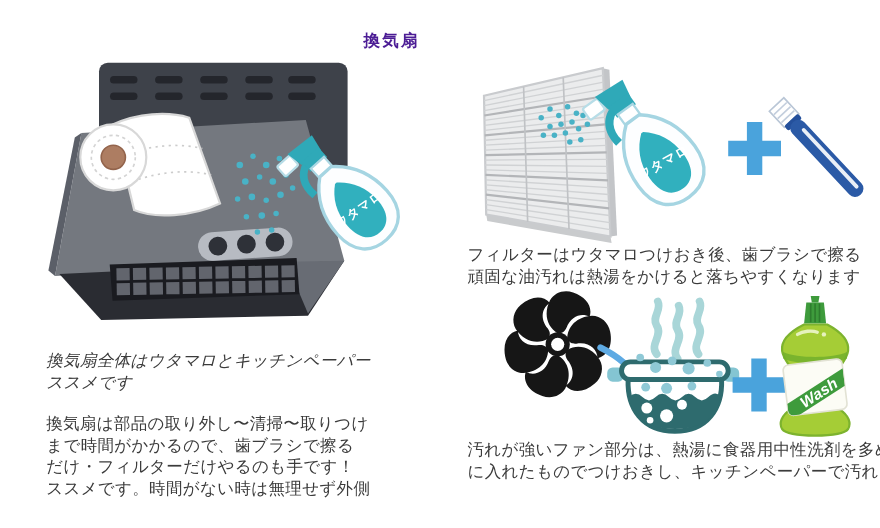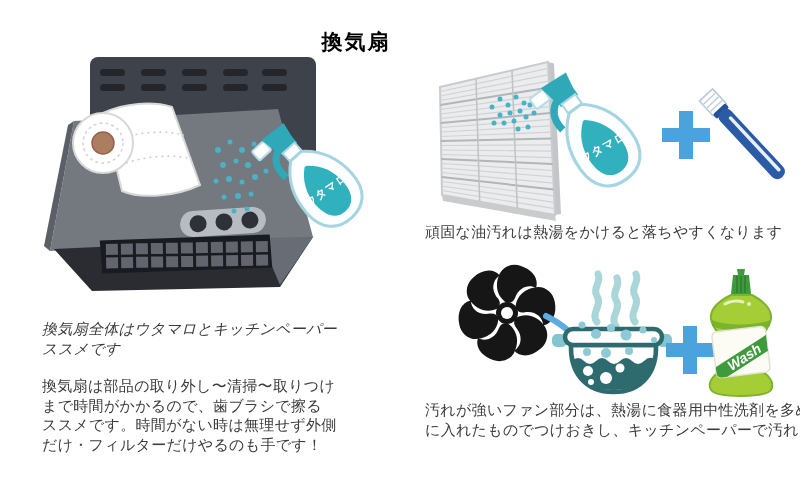--- a/index.html
+++ b/index.html
@@ -1,20 +1,20 @@
 <!DOCTYPE html>
 <html><head>
 <meta charset="utf-8">
 <style>
   html,body{margin:0;padding:0;background:#ffffff;}
   #canvas{position:relative;width:800px;height:480px;background:#fff;overflow:hidden;
           font-family:"Liberation Sans","DejaVu Sans",sans-serif;color:#3b3b3b;}
   .abs{position:absolute;}
-  #page-title{top:28px;left:0;width:712px;text-align:center;font-size:21px;font-weight:bold;
-              color:#000000;letter-spacing:2px;}
+  #page-title{top:28px;left:0;width:712px;text-align:center;font-size:15px;font-weight:bold;
+              color:#4c1d95;letter-spacing:2px;}
   .caption{font-size:15px;line-height:20px;letter-spacing:0.3px;color:#3b3b3b;}
   .caption .line{white-space:nowrap;}
   #caption-hood-wipe{left:42px;top:319px;width:335px;line-height:20px;font-style:italic;}
   #caption-hood-advice{left:42px;top:377px;width:335px;line-height:19.5px;font-family:Liberation Serif, serif;}
   #caption-filter{left:425px;top:222px;width:372px;}
   #caption-fan{left:425px;top:400px;width:372px;}
   svg{display:block;}
   svg text{font-family:"Liberation Sans","DejaVu Sans",sans-serif;}
 </style>
 </head>
@@ -280,25 +280,26 @@
   </svg>
 
   <div id="caption-hood-wipe" class="abs caption">
     <div class="line">換気扇全体はウタマロとキッチンペーパー</div>
     <div class="line">ススメです</div>
   </div>
 
   <div id="caption-hood-advice" class="abs caption">
     <div class="line">換気扇は部品の取り外し〜清掃〜取りつけ</div>
     <div class="line">まで時間がかかるので、歯ブラシで擦る</div>
+    <div class="line">だけ・フィルターだけやるのも手です！</div>
     <div class="line">ススメです。時間がない時は無理せず外側</div>
-    <div class="line">だけ・フィルターだけやるのも手です！</div>
   </div>
 
   <div id="caption-filter" class="abs caption">
+    <div class="line">フィルターはウタマロつけおき後、歯ブラシで擦る</div>
     <div class="line">頑固な油汚れは熱湯をかけると落ちやすくなります</div>
   </div>
 
   <div id="caption-fan" class="abs caption">
     <div class="line">汚れが強いファン部分は、熱湯に食器用中性洗剤を多め</div>
     <div class="line">に入れたものでつけおきし、キッチンペーパーで汚れを</div>
   </div>
 
 </div>
 

